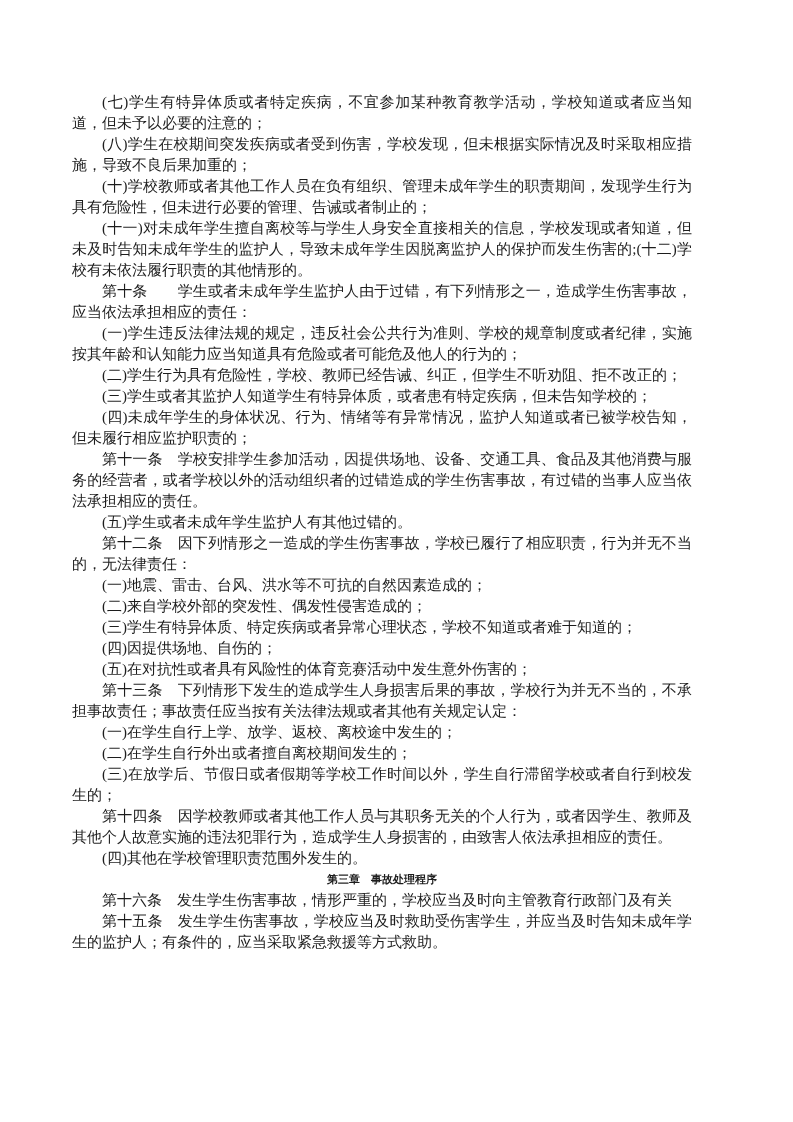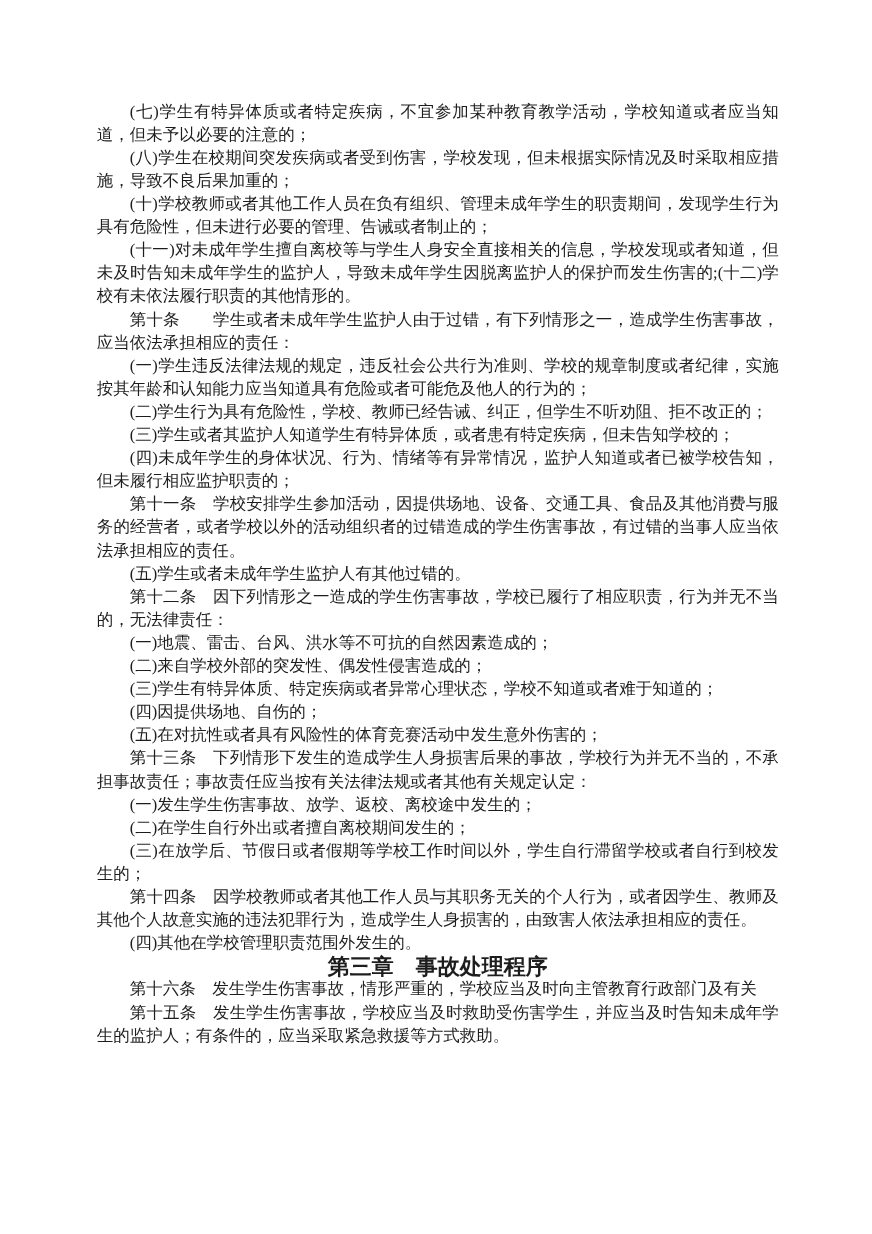--- a/index.html
+++ b/index.html
@@ -10,41 +10,41 @@
   .page {
     position: relative;
     width: 793px;
     height: 1122px;
     background: #ffffff;
     overflow: hidden;
     font-family: "Liberation Serif", "DejaVu Serif", serif;
   }
   .text-block {
     position: absolute;
-    left: 88px;
+    left: 72px;
     top: 92px;
     width: 620px;
     font-size: 15px;
     line-height: 21px;
     color: #1d1d1d;
     text-align: justify;
     text-align-last: left;
     letter-spacing: 0;
   }
   .text-block p {
     margin: 0;
     padding: 0;
     text-indent: 2em;
   }
   .text-block p.chapter-heading {
     text-align: center;
     text-align-last: center;
     text-indent: 0;
     font-weight: 700;
-    font-size: 20px;
+    font-size: 11px;
     font-family: "Liberation Sans", "DejaVu Sans", sans-serif;
   }
 </style>
 </head>
 <body>
 
 <div class="page">
   <div class="text-block" style="color: rgb(29, 29, 29);">
       <p class="para">(七)学生有特异体质或者特定疾病，不宜参加某种教育教学活动，学校知道或者应当知道，但未予以必要的注意的；</p>
       <p class="para">(八)学生在校期间突发疾病或者受到伤害，学校发现，但未根据实际情况及时采取相应措施，导致不良后果加重的；</p>
@@ -57,21 +57,21 @@
       <p class="para">(四)未成年学生的身体状况、行为、情绪等有异常情况，监护人知道或者已被学校告知，但未履行相应监护职责的；</p>
       <p class="para">第十一条　学校安排学生参加活动，因提供场地、设备、交通工具、食品及其他消费与服务的经营者，或者学校以外的活动组织者的过错造成的学生伤害事故，有过错的当事人应当依法承担相应的责任。</p>
       <p class="para">(五)学生或者未成年学生监护人有其他过错的。</p>
       <p class="para">第十二条　因下列情形之一造成的学生伤害事故，学校已履行了相应职责，行为并无不当的，无法律责任：</p>
       <p class="para">(一)地震、雷击、台风、洪水等不可抗的自然因素造成的；</p>
       <p class="para">(二)来自学校外部的突发性、偶发性侵害造成的；</p>
       <p class="para">(三)学生有特异体质、特定疾病或者异常心理状态，学校不知道或者难于知道的；</p>
       <p class="para">(四)因提供场地、自伤的；</p>
       <p class="para">(五)在对抗性或者具有风险性的体育竞赛活动中发生意外伤害的；</p>
       <p class="para">第十三条　下列情形下发生的造成学生人身损害后果的事故，学校行为并无不当的，不承担事故责任；事故责任应当按有关法律法规或者其他有关规定认定：</p>
-      <p class="para">(一)发生学生伤害事故、放学、返校、离校途中发生的；</p>
+      <p class="para">(一)在学生自行上学、放学、返校、离校途中发生的；</p>
       <p class="para">(二)在学生自行外出或者擅自离校期间发生的；</p>
       <p class="para">(三)在放学后、节假日或者假期等学校工作时间以外，学生自行滞留学校或者自行到校发生的；</p>
       <p class="para">第十四条　因学校教师或者其他工作人员与其职务无关的个人行为，或者因学生、教师及其他个人故意实施的违法犯罪行为，造成学生人身损害的，由致害人依法承担相应的责任。</p>
       <p class="para">(四)其他在学校管理职责范围外发生的。</p>
       <p class="chapter-heading">第三章　事故处理程序</p>
       <p class="para">第十六条　发生学生伤害事故，情形严重的，学校应当及时向主管教育行政部门及有关</p>
       <p class="para">第十五条　发生学生伤害事故，学校应当及时救助受伤害学生，并应当及时告知未成年学生的监护人；有条件的，应当采取紧急救援等方式救助。</p>
     </div>
 </div>
 

